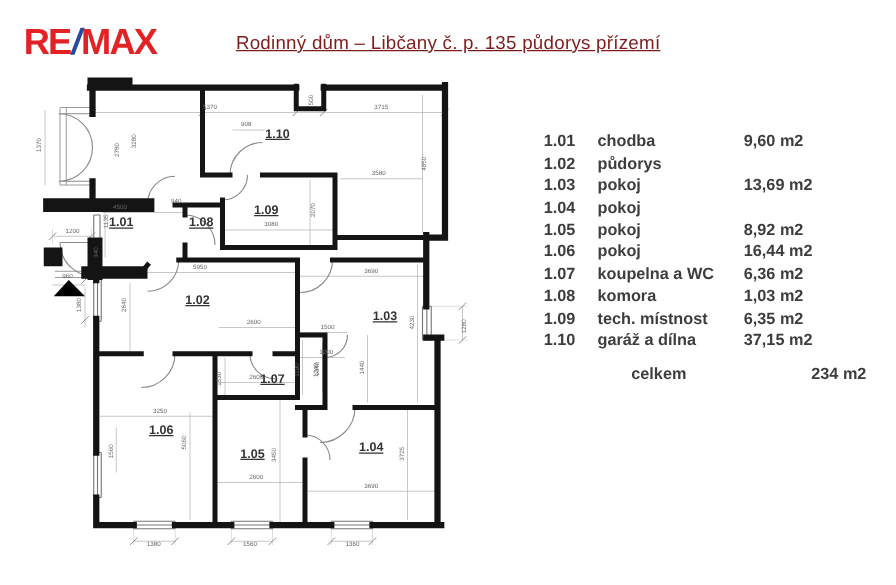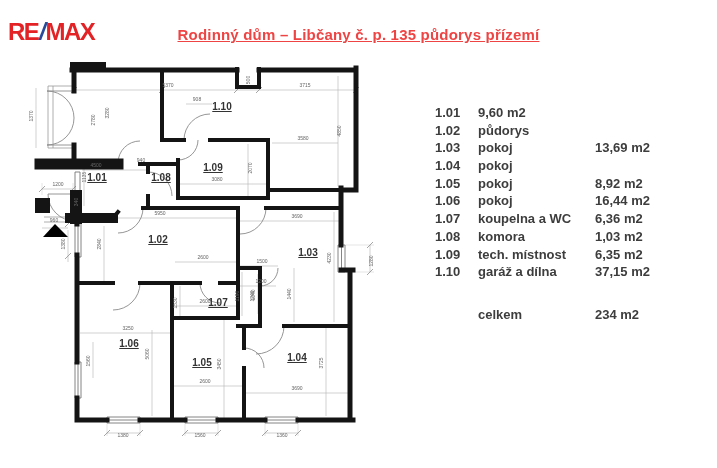--- a/index.html
+++ b/index.html
@@ -6,34 +6,34 @@
     --brand-red:#e32226;
     --brand-blue:#274a9b;
     --wall:#141414;
     --dim:#b4b4b4;
     --text:#3d3d3d;
   }
   html,body{margin:0;padding:0;background:#fff;}
   #page{position:relative;width:717px;height:468px;background:#ffffff;overflow:hidden;
         font-family:"Liberation Sans",sans-serif;}
   
-  #logo{position:absolute;left:8px;top:20px;font-weight:800;font-size:24px;
+  #logo{position:absolute;left:19px;top:20px;font-weight:800;font-size:29px;
         letter-spacing:-1.5px;line-height:1;white-space:nowrap;}
   #logo .re,#logo .max{color:var(--brand-red);}
   #logo .slash{color:var(--brand-blue);font-style:italic;padding:0 1px;}
   
   #title{position:absolute;left:0;top:26px;width:100%;text-align:center;
-         font-size:15px;font-weight:700;color:#ef4444;text-decoration:underline;
+         font-size:15px;font-weight:400;color:#7f1d1d;text-decoration:underline;
          letter-spacing:.2px;}
   
   #legend{position:absolute;left:435px;top:104px;width:276px;color:var(--text);
           font-size:13px;font-weight:700;}
   .leg-row{display:grid;grid-template-columns:43px 117px auto;height:17.7px;
            line-height:17.7px;white-space:nowrap;}
-  #legend-total{margin-top:25px;}
+  #legend-total{margin-top:9px;gap:27px;}
   
   #plan{position:absolute;left:0;top:0;}
   .room-label{font-family:"Liberation Sans",sans-serif;font-size:10px;font-weight:700;
               fill:#333;text-decoration:underline;}
   .dim-label{font-family:"Liberation Sans",sans-serif;font-size:5px;fill:#666;}
 </style>
 </head>
 <body>
 
 <div id="page">
@@ -179,20 +179,21 @@
         <text class="dim-label" x="200" y="437" text-anchor="middle">1560</text>
         <text class="dim-label" x="282" y="437" text-anchor="middle">1360</text>
         <text class="dim-label" x="90" y="361" text-anchor="middle" transform="rotate(-90 90 361)">1560</text>
       </g>
   </svg>
 
   <div id="legend">
     <div id="legend-rows">
         <div class="leg-row">
           <span>1.01</span>
+          <span>chodba</span>
           <span>9,60 m2</span>
         </div>
         <div class="leg-row">
           <span>1.02</span>
           <span>půdorys</span>
         </div>
         <div class="leg-row">
           <span>1.03</span>
           <span>pokoj</span>
           <span>13,69 m2</span>

